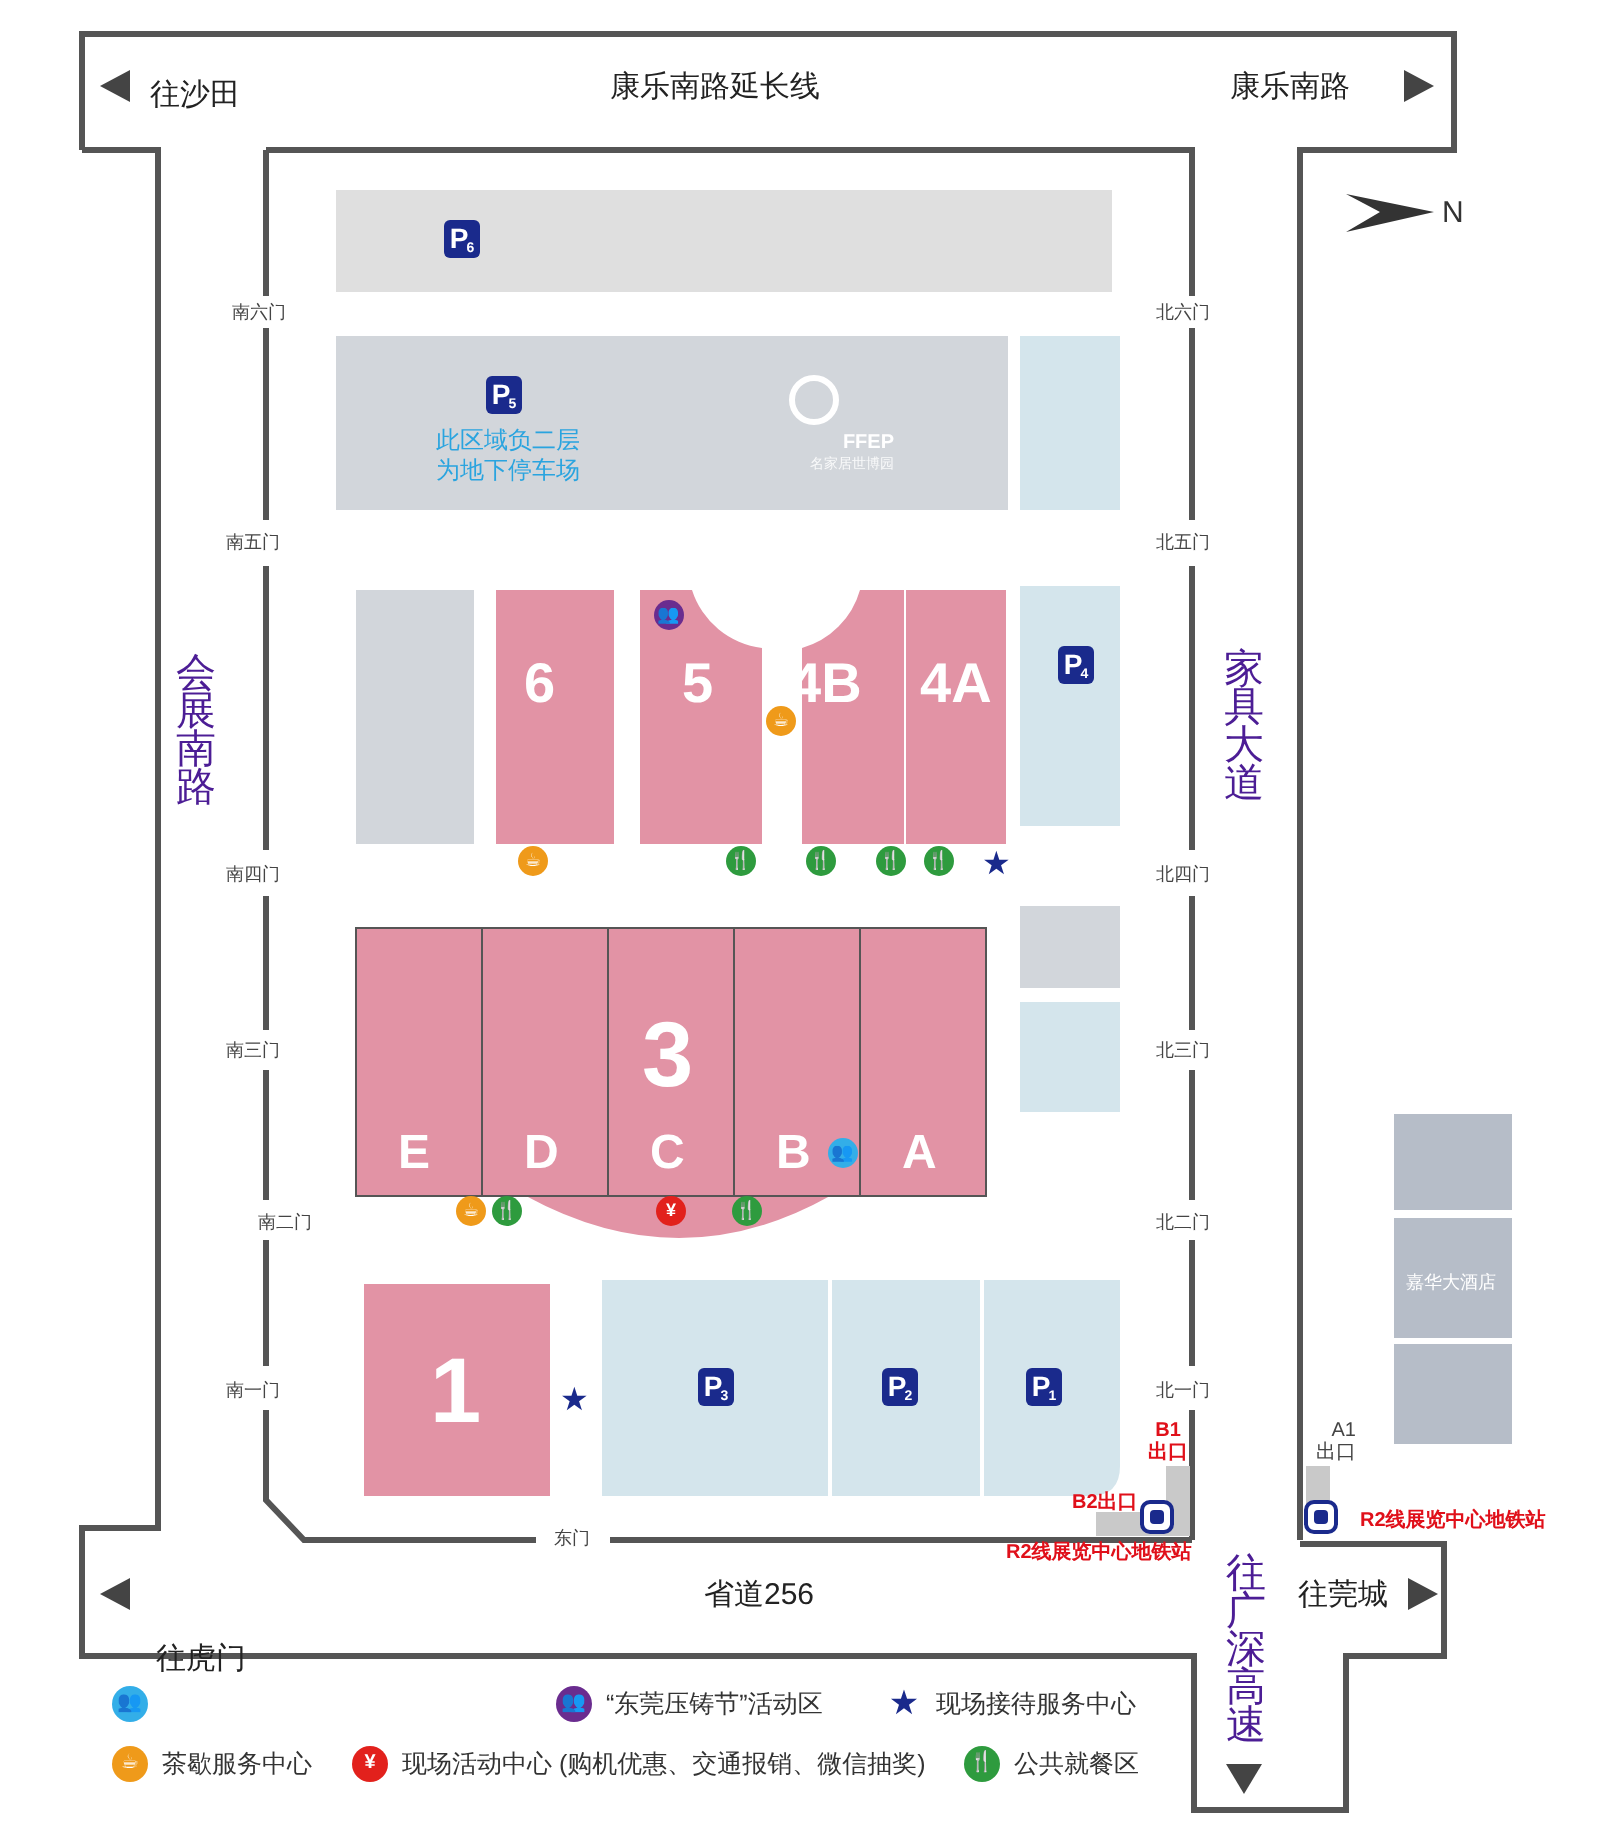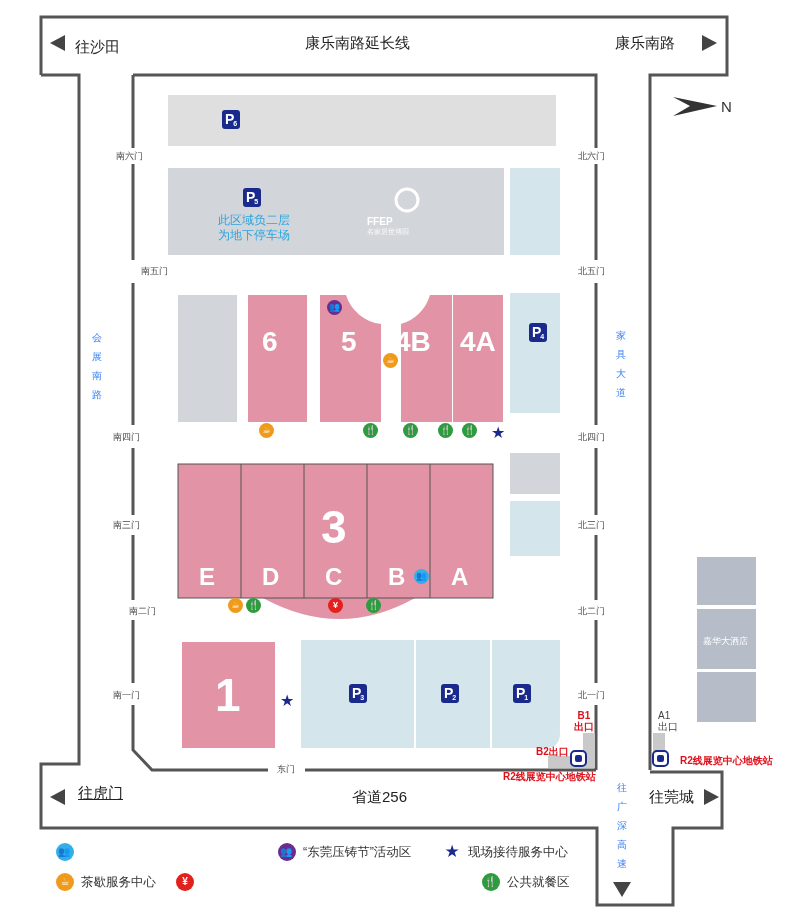--- a/index.html
+++ b/index.html
@@ -1,39 +1,39 @@
 <!DOCTYPE html>
 <html><head>
 <meta charset="utf-8">
 <style>
   html,body{margin:0;padding:0;background:#fff;}
   body{width:800px;height:920px;position:relative;overflow:hidden;font-family:"Liberation Sans","DejaVu Sans",sans-serif;color:#333;}
   svg.map{position:absolute;left:0;top:0;}
   .abs{position:absolute;}
   .road-label{font-size:15px;color:#222;white-space:nowrap;}
-  .vroad{font-size:10px;color:#3b82f6;width:18px;line-height:19px;text-align:center;}
+  .vroad{font-size:20px;color:#4c1d95;width:18px;line-height:19px;text-align:center;}
   .gate{font-size:9px;color:#444;background:#fff;padding:1px 0;white-space:nowrap;}
   .hall-num{color:#fff;font-weight:bold;font-size:28px;}
   .hall-big{color:#fff;font-weight:bold;font-size:46px;}
   .hall-letter{color:#fff;font-weight:bold;font-size:24px;}
   .pbadge{width:18px;height:19px;background:#1a2a8c;border-radius:3px;color:#fff;font-weight:bold;font-size:14px;line-height:19px;text-align:center;position:absolute;}
   .pbadge sub{font-size:7px;vertical-align:baseline;position:relative;top:2px;margin-left:-1px;}
   .icon-circle{width:15px;height:15px;border-radius:50%;position:absolute;color:#fff;font-size:9px;line-height:15px;text-align:center;font-weight:bold;}
   .ic-tea{background:#ef9a1a;}
   .ic-food{background:#2e9b3e;}
   .ic-money{background:#e2211c;}
   .ic-smt{background:#33aee8;}
   .ic-press{background:#6a2c8f;}
   .star{position:absolute;color:#1a2a8c;font-size:16px;line-height:16px;}
   .red{color:#e0101a;font-weight:bold;font-size:10px;text-align:center;line-height:11px;white-space:nowrap;}
   .metro{width:17px;height:17px;border:2px solid #1a2a8c;border-radius:5px;background:#fff;position:absolute;box-sizing:border-box;}
   .metro::after{content:"";position:absolute;left:3px;top:3px;width:7px;height:7px;background:#1a2a8c;border-radius:2px;}
   .legend-item{position:absolute;display:flex;align-items:center;font-size:12.5px;color:#333;white-space:nowrap;}
   .legend-item .li-icon{width:18px;height:18px;border-radius:50%;color:#fff;font-size:10px;line-height:18px;text-align:center;margin-right:7px;font-weight:bold;}
-  .ffep{color:#fff;text-align:left;}
+  .ffep{color:#fff;text-align:right;}
 </style>
 </head>
 <body>
 
 <svg class="map" width="800" height="920" viewBox="0 0 800 920">
 
   <polyline points="41,75 41,17 727,17 727,75 650,75 650,770" fill="none" stroke="#555" stroke-width="3"></polyline>
   <polyline points="41,75 79,75 79,764 41,764 41,828 597,828 597,905 673,905 673,828 722,828 722,772 650,772" fill="none" stroke="#555" stroke-width="3"></polyline>
 
   <polyline points="133,75 596,75 596,148" fill="none" stroke="#555" stroke-width="3"></polyline>
@@ -97,28 +97,28 @@
   <rect x="697" y="672" width="59" height="50" fill="#b6bdc8"></rect>
 
   <circle cx="407" cy="200" r="11" fill="none" stroke="#fff" stroke-width="3"></circle>
 </svg>
 
 <span class="abs road-label" style="left:75px;top:38px;">往沙田</span>
 <span class="abs road-label" style="left:305px;top:34px;">康乐南路延长线</span>
 <span class="abs road-label" style="left:615px;top:34px;">康乐南路</span>
 <div class="abs vroad" style="left:88px;top:328px;">会展南路</div>
 <div class="abs vroad" style="left:612px;top:326px;">家具大道</div>
-<span class="abs road-label" style="left:78px;top:784px;text-decoration:underline;">往虎门</span>
+<span class="abs road-label" style="left:78px;top:820px;">往虎门</span>
 <span class="abs road-label" style="left:352px;top:788px;">省道256</span>
 <span class="abs road-label" style="left:649px;top:788px;">往莞城</span>
 <div class="abs vroad" style="left:613px;top:778px;">往广深高速</div>
 <span class="abs" style="left:721px;top:98px;font-size:15px;color:#333;">N</span>
 
 <span class="abs gate" style="left:116px;top:149px;">南六门</span>
-<span class="abs gate" style="left:113px;top:264px;margin-left:28px;">南五门</span>
+<span class="abs gate" style="left:113px;top:264px;">南五门</span>
 <span class="abs gate" style="left:113px;top:430px;">南四门</span>
 <span class="abs gate" style="left:113px;top:518px;">南三门</span>
 <span class="abs gate" style="left:113px;top:604px;margin-left:16px;">南二门</span>
 <span class="abs gate" style="left:113px;top:688px;">南一门</span>
 <span class="abs gate" style="left:578px;top:149px;">北六门</span>
 <span class="abs gate" style="left:578px;top:264px;">北五门</span>
 <span class="abs gate" style="left:578px;top:430px;">北四门</span>
 <span class="abs gate" style="left:578px;top:518px;">北三门</span>
 <span class="abs gate" style="left:578px;top:604px;">北二门</span>
 <span class="abs gate" style="left:578px;top:688px;">北一门</span>
@@ -169,21 +169,21 @@
 
 <span class="abs" style="left:703px;top:635px;font-size:9px;color:#fff;">嘉华大酒店</span>
 
 <div class="abs red" style="left:574px;top:710px;">
     <div>B1</div>
     <div>出口</div>
   </div>
 <span class="abs red" style="left:536px;top:746px;">B2出口</span>
 <div class="metro" style="left:570px;top:750px;"></div>
 <span class="abs red" style="left:503px;top:771px;">R2线展览中心地铁站</span>
-<div class="abs" style="left:658px;top:710px;font-size:10px;color:#444;text-align:left;line-height:11px;">
+<div class="abs" style="left:658px;top:710px;font-size:10px;color:#444;text-align:right;line-height:11px;">
     <div>A1</div>
     <div>出口</div>
   </div>
 <div class="metro" style="left:652px;top:750px;"></div>
 <span class="abs red" style="left:680px;top:755px;">R2线展览中心地铁站</span>
 
 <div class="legend-item" style="left:56px;top:843px;">
   <span class="li-icon" style="background:#33aee8;">👥</span>
 </div>
 <div class="legend-item" style="left:278px;top:843px;">
@@ -193,17 +193,18 @@
 <div class="legend-item" style="left:443px;top:843px;">
   <span class="li-icon" style="color:#1a2a8c;font-size:17px;background:none;">★</span>
   <span>现场接待服务中心</span>
 </div>
 <div class="legend-item" style="left:56px;top:873px;">
   <span class="li-icon" style="background:#ef9a1a;">☕</span>
   <span>茶歇服务中心</span>
 </div>
 <div class="legend-item" style="left:176px;top:873px;">
   <span class="li-icon" style="background:#e2211c;">¥</span>
+  <span>现场活动中心 (购机优惠、交通报销、微信抽奖)</span>
 </div>
 <div class="legend-item" style="left:482px;top:873px;">
   <span class="li-icon" style="background:#2e9b3e;">🍴</span>
   <span>公共就餐区</span>
 </div>
 
 </body></html>

